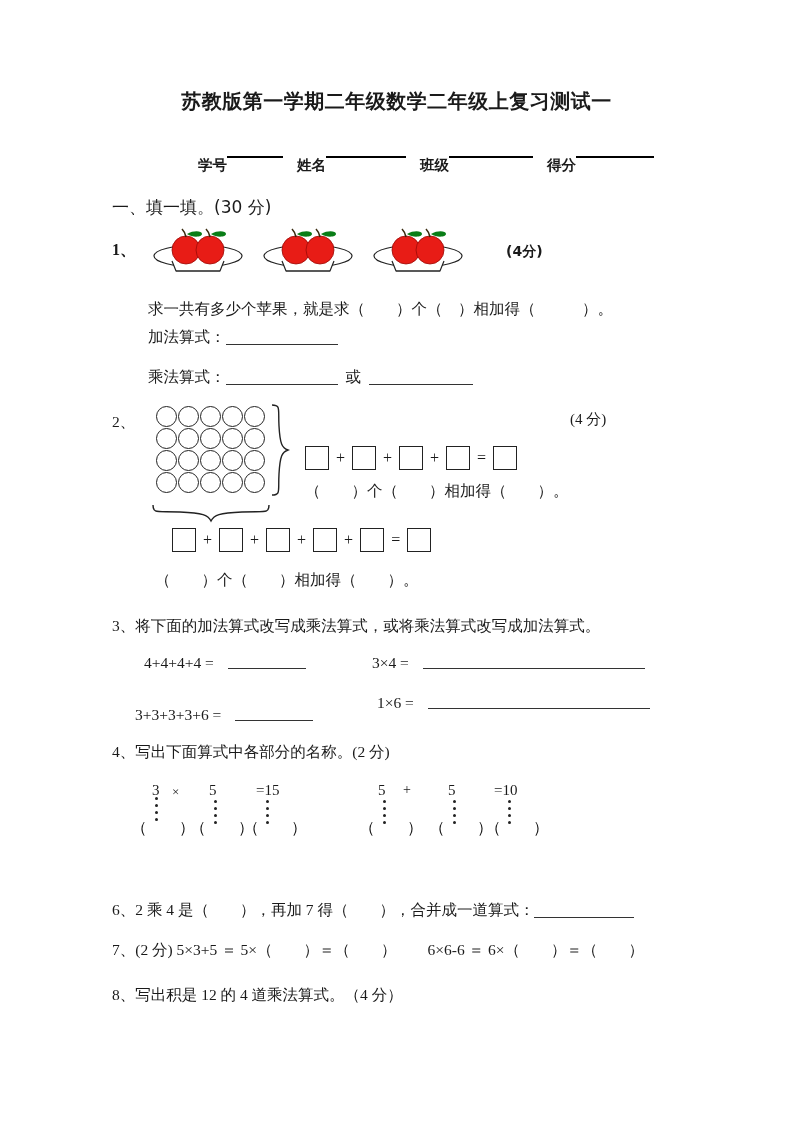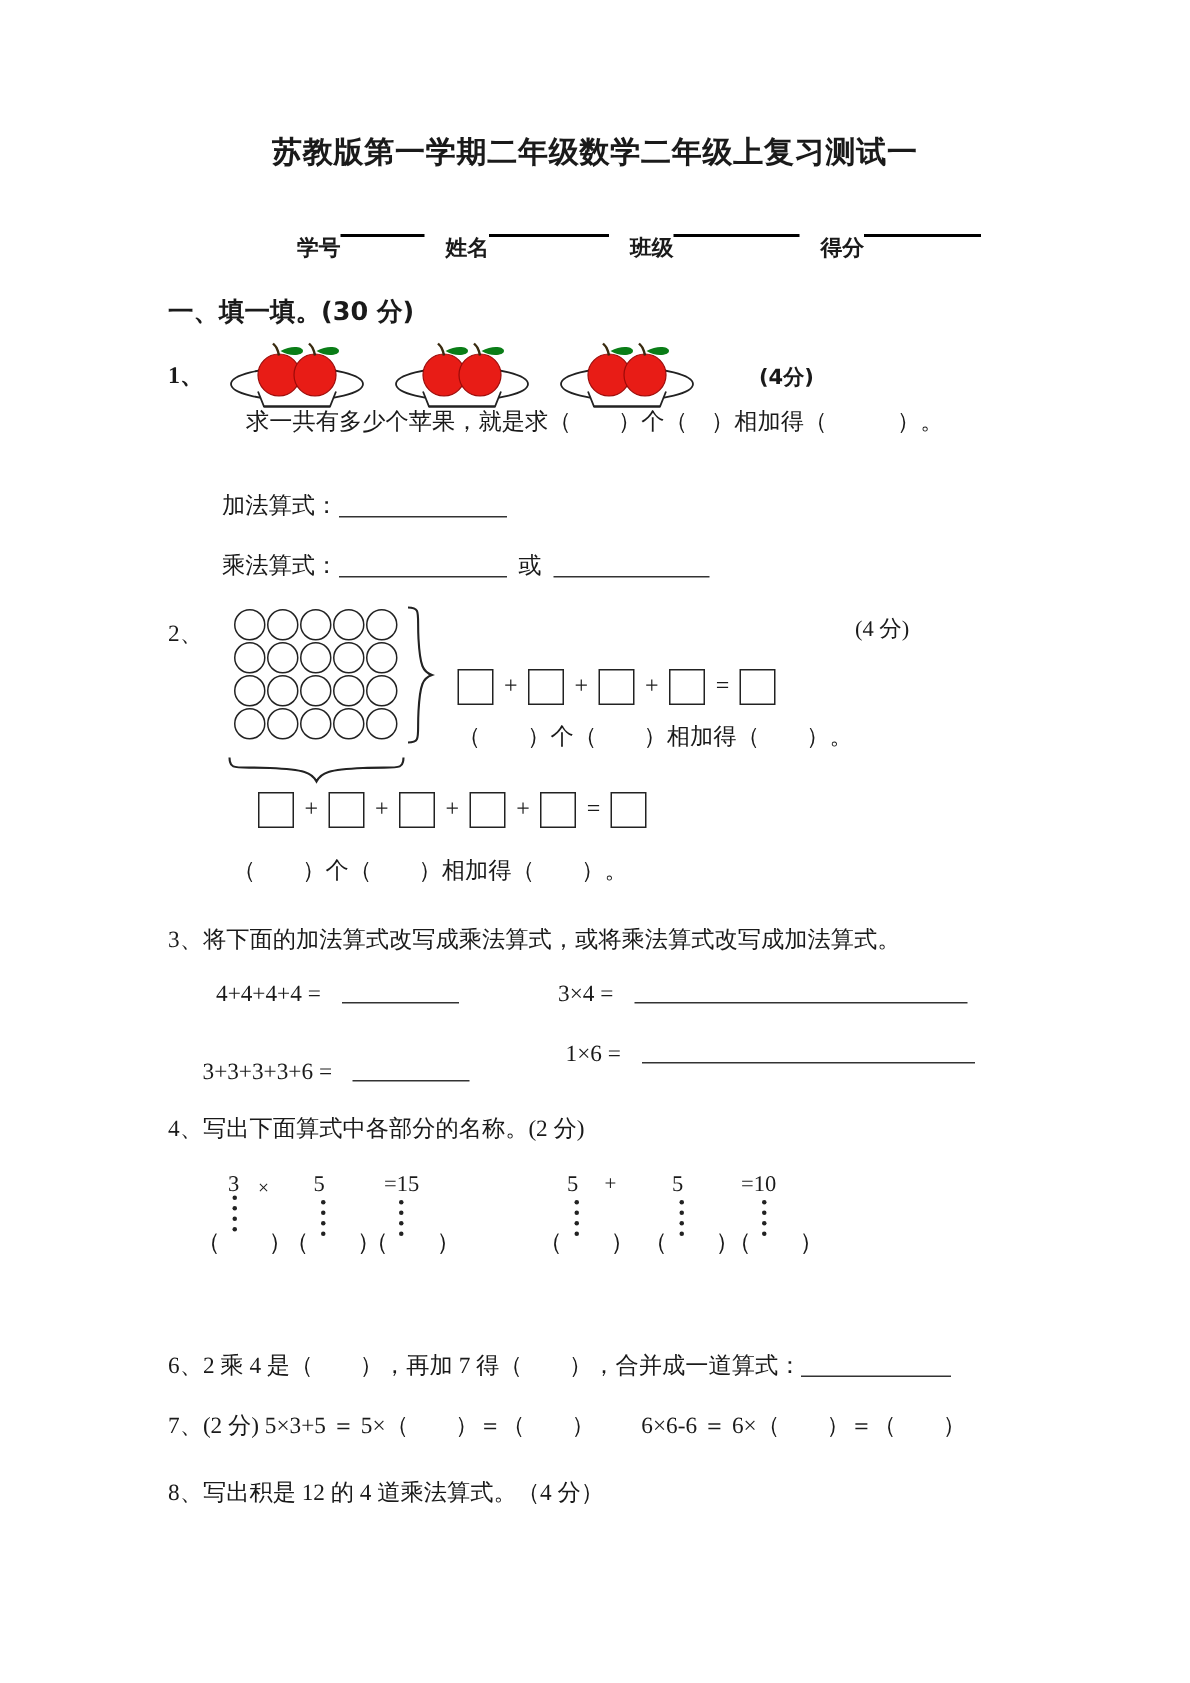--- a/index.html
+++ b/index.html
@@ -57,21 +57,21 @@
   .rule.w2 { width: 80px; margin-right: 14px; }
   .rule.w3 { width: 84px; margin-right: 14px; }
   .rule.w4 { width: 78px; }
 
   
   .section-heading {
     position: absolute;
     left: 112px; top: 196px;
     font-family: "DejaVu Sans", sans-serif;
     font-size: 17px;
-    font-weight: bold;
+    font-weight: normal;
   }
 
   
   .row {
     position: absolute;
     font-family: "Liberation Serif", serif;
     font-size: 15.5px;
     white-space: nowrap;
   }
   .qnum {
@@ -221,21 +221,21 @@
       <circle cx="58" cy="22" r="14" fill="#e81c16" stroke="#9c0a08" stroke-width="0.8"></circle>
       <path d="M34 9 C33 4 32 3 30 1" stroke="#3a2b10" stroke-width="1.6" fill="none"></path>
       <path d="M58 9 C57 4 56 3 54 1" stroke="#3a2b10" stroke-width="1.6" fill="none"></path>
       <path d="M35 6 C42 2 50 3 50 6 C50 9 41 10 35 6 Z" fill="#0a7d17"></path>
       <path d="M59 6 C66 2 74 3 74 6 C74 9 65 10 59 6 Z" fill="#0a7d17"></path>
     </svg>
   </div>
 
   <div class="pts" style="left:506px; top:243px;">(4分)</div>
 
-  <div class="row" style="left:148px; top:271px;margin-left:16px;">求一共有多少个苹果，就是求（　　）个（　）相加得（　　　）。</div>
+  <div class="row" style="left:148px; top:299px;">求一共有多少个苹果，就是求（　　）个（　）相加得（　　　）。</div>
 
   <div class="row" style="left:148px; top:327px;">
     <span>加法算式：</span><span class="blank" style="width:112px;"></span>
   </div>
 
   <div class="row" style="left:148px; top:367px;">
     <span>乘法算式：</span><span class="blank" style="width:112px;"></span><span style="margin:0 8px;">或</span><span class="blank" style="width:104px;"></span>
   </div>
 
   <div class="qnum" style="left:112px; top:412px;">2、</div>

